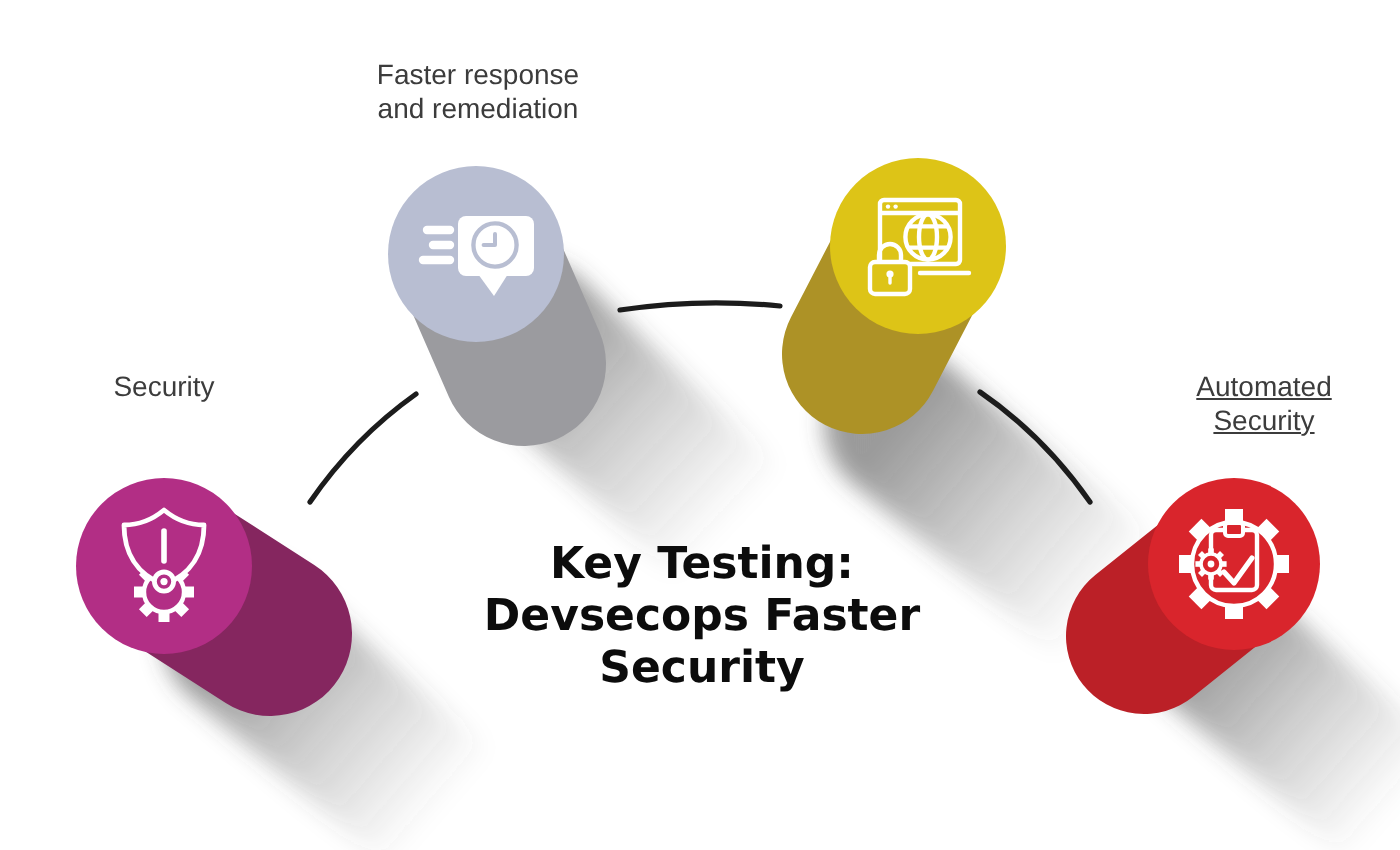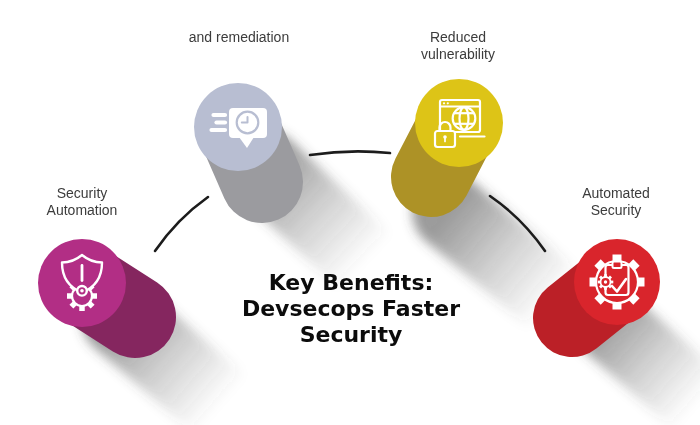--- a/index.html
+++ b/index.html
@@ -145,36 +145,32 @@
           <line class="tooth" stroke-width="2.8" x1="3.54" y1="-3.54" x2="5.5" y2="-5.5"></line>
           <circle stroke="#fff" stroke-width="1.8" r="5" fill="#d9252c"></circle>
           <circle class="wfill" r="1.7"></circle>
         </g>
       </g>
     </g>
   </svg>
 
   <div class="label" style="left:82px;top:185px;">
     <div>Security</div>
-    <div>Automation</div>
   </div>
 
   <div class="label" style="left:239px;top:29px;">
+    <div>Faster response</div>
     <div>and remediation</div>
   </div>
 
-  <div class="label" style="left:458px;top:29px;">
-    <div>Reduced</div>
-    <div>vulnerability</div>
-  </div>
 
-  <div class="label" style="left:616px;top:185px;">
+  <div class="label" style="left:632px;top:185px;text-decoration:underline;">
     <div>Automated</div>
     <div>Security</div>
   </div>
 
   <div class="title" style="left:351px;top:270px;">
-    <div>Key Benefits:</div>
+    <div>Key Testing:</div>
     <div>Devsecops Faster</div>
     <div>Security</div>
   </div>
 
 </div>
 
 </body></html>

